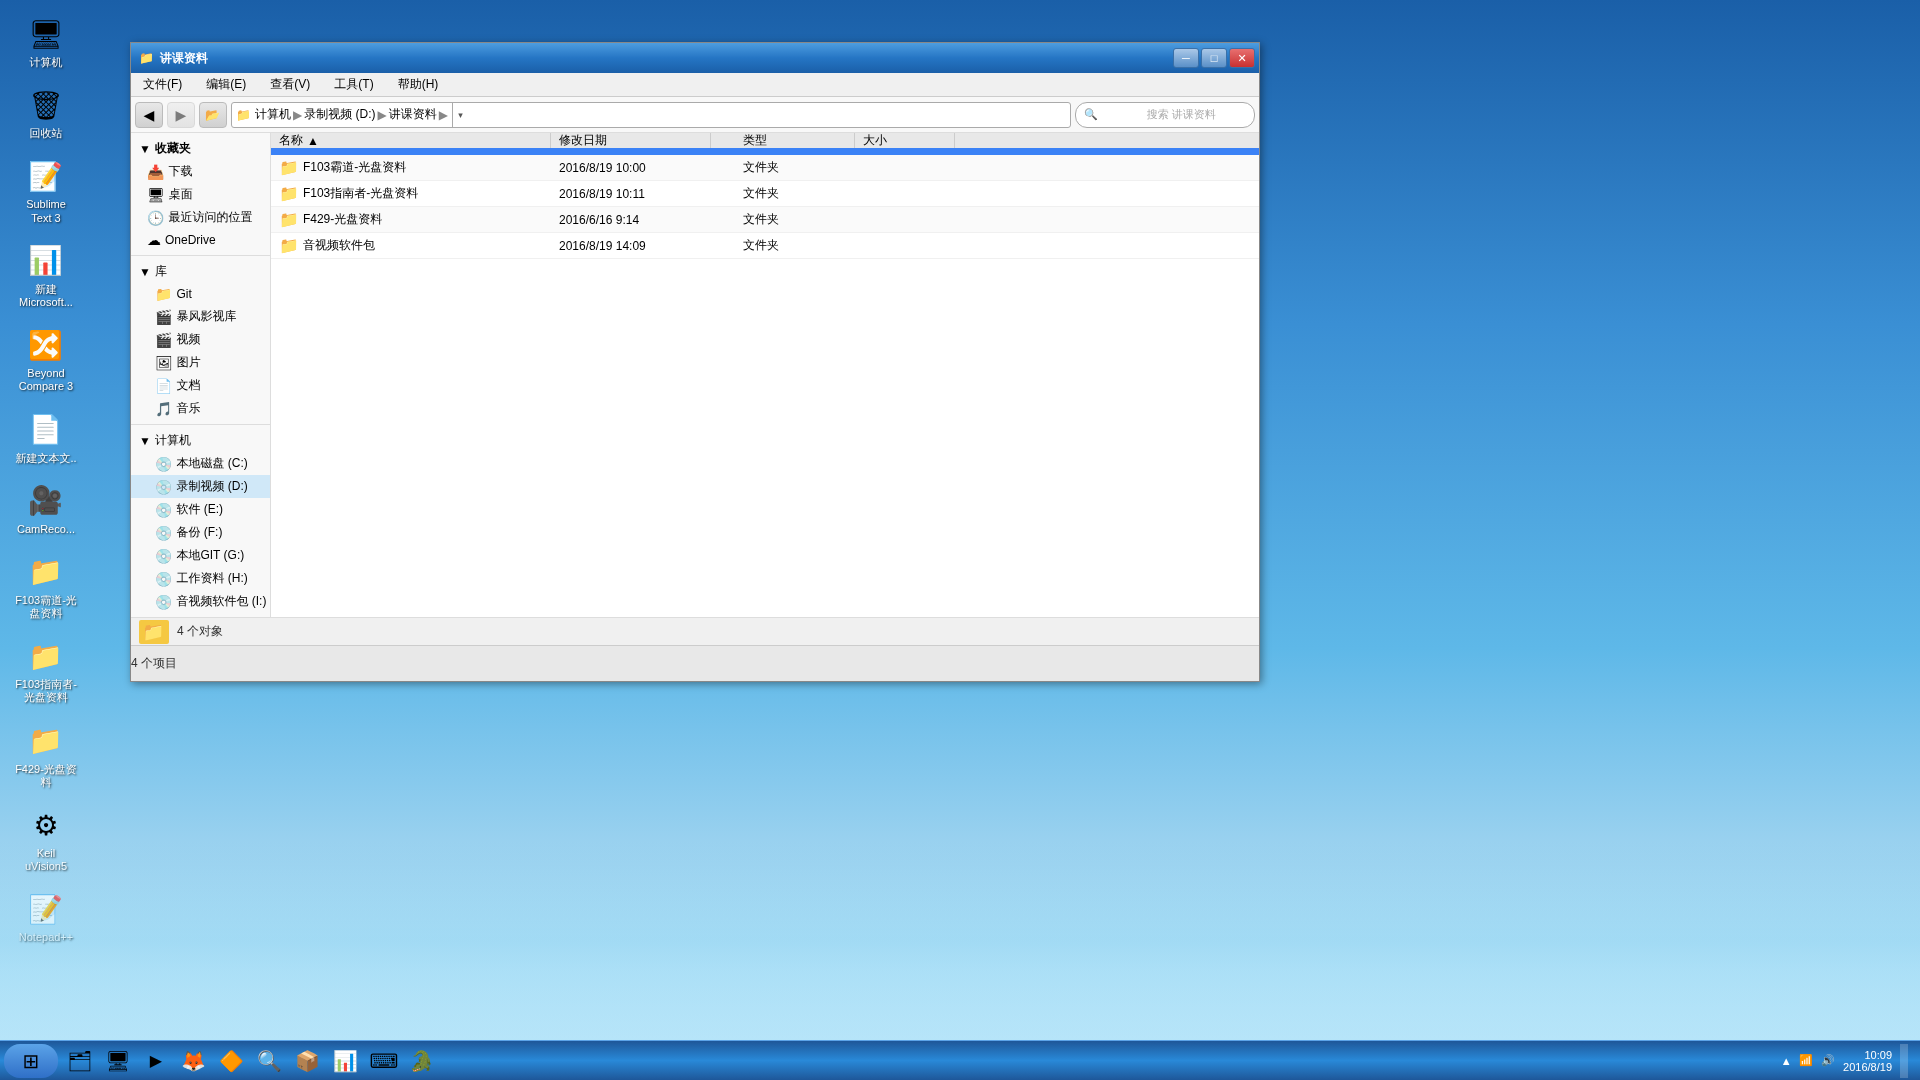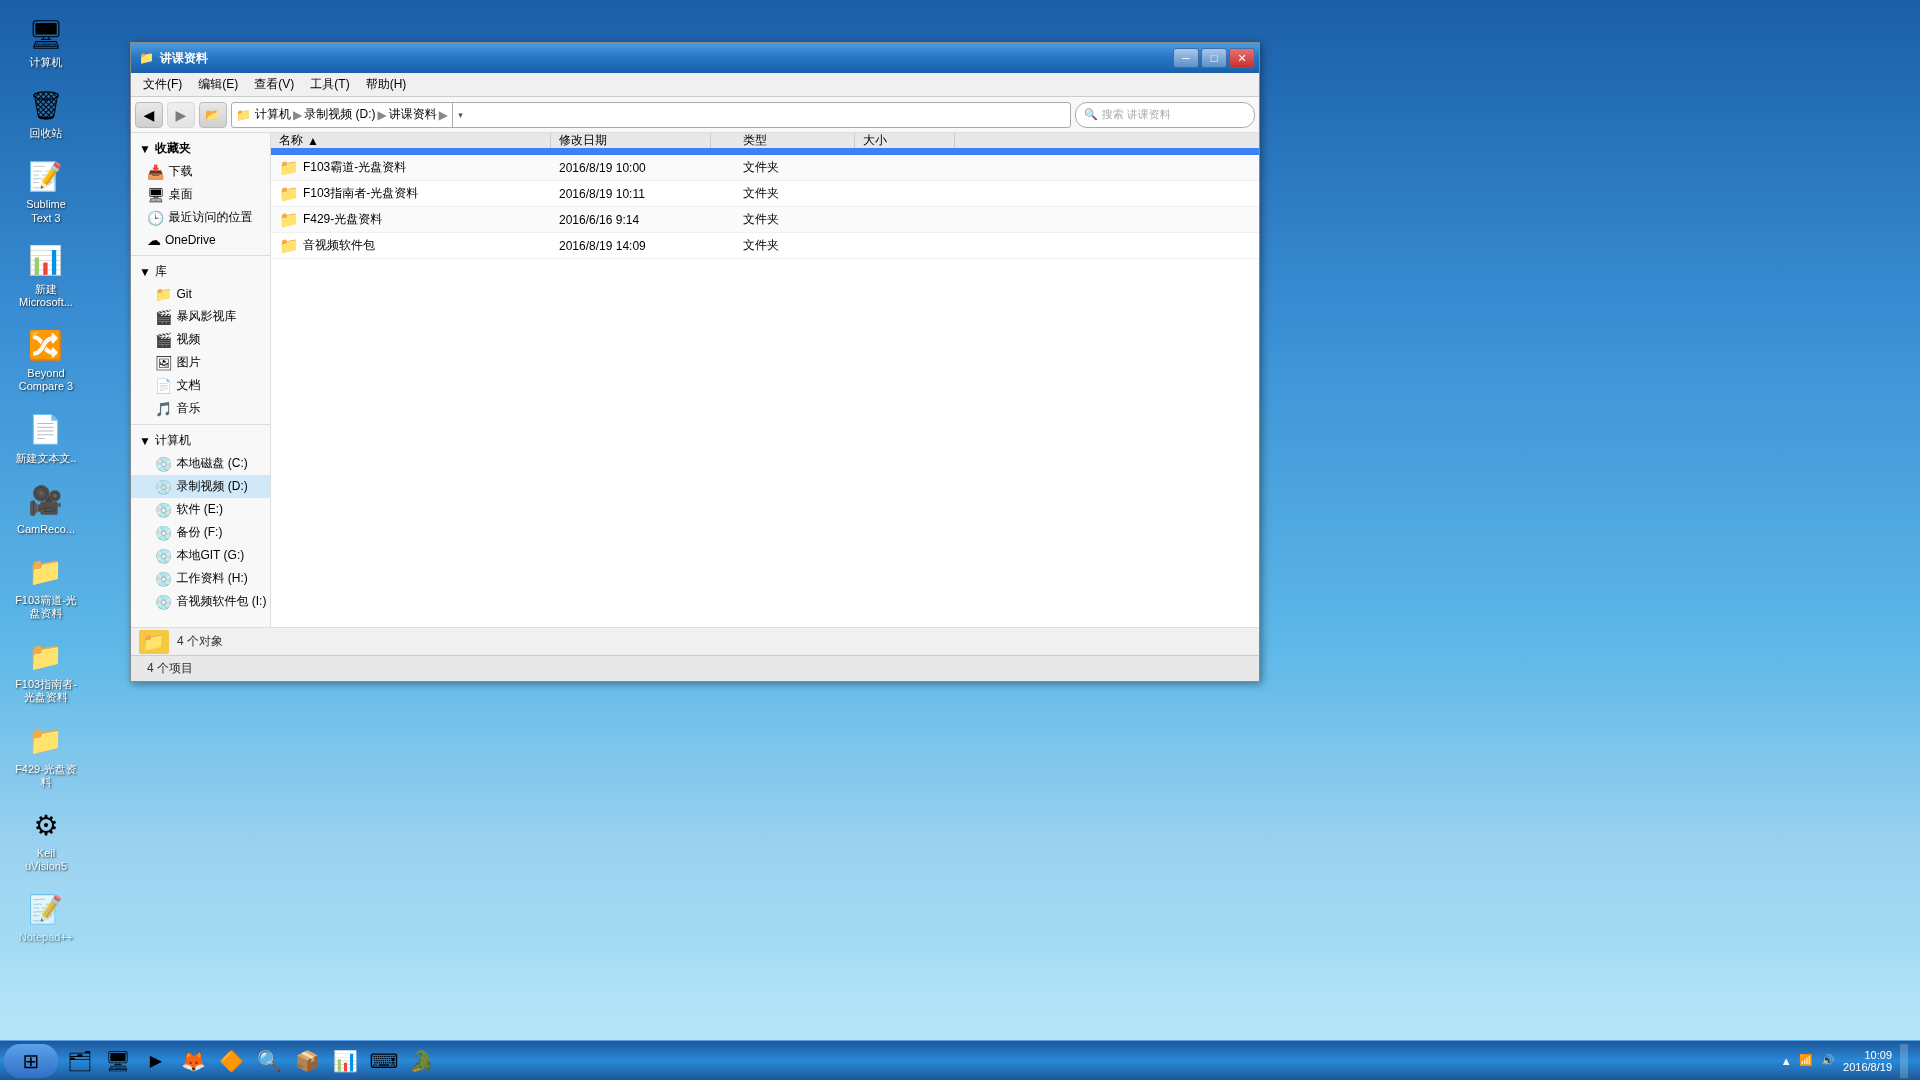--- a/index.html
+++ b/index.html
@@ -154,21 +154,21 @@
     .title-btn.close { background: linear-gradient(180deg, #e87070, #c83030); }
 
     
     .menu-bar {
       height: 24px;
       background: #f0f0f0;
       display: flex;
       align-items: center;
       padding: 0 4px;
       border-bottom: 1px solid #ccc;
-      gap: 0;
+      gap: 8px;
     }
     .menu-item {
       padding: 2px 8px;
       cursor: pointer;
       font-size: 12px;
       border-radius: 3px;
     }
 
     
     .toolbar {
@@ -359,26 +359,26 @@
       align-items: center;
       justify-content: center;
       font-size: 18px;
     }
     .status-text {
       font-size: 12px;
       color: #333;
     }
 
     .bottom-status-bar {
-      height: 26px;
+      height: 36px;
       background: #e8e8e8;
       border-top: 1px solid #ccc;
       display: flex;
       align-items: center;
-      padding: 0 16px;
+      padding: 0 0;
       font-size: 12px;
       color: #333;
     }
 
     
     .desktop-wave {
       position: absolute;
       bottom: 40px;
       left: 0;
       width: 100%;
@@ -476,21 +476,21 @@
         <span class="breadcrumb-sep">▶</span>
         <span>录制视频 (D:)</span>
         <span class="breadcrumb-sep">▶</span>
         <span>讲课资料</span>
         <span class="breadcrumb-sep">▶</span>
       </div>
       <div class="address-dropdown">▾</div>
     </div>
     <div class="search-box">
       <span>🔍</span>
-      <span style="color:#aaa; font-size:11px;">搜索 讲课资料</span>
+      <span style="color:#aaa; font-size:11px;margin-left:45px;">搜索 讲课资料</span>
     </div>
   </div>
 
 
   <div class="content-area">
 
     <div class="sidebar">
 
       <div class="sidebar-item" style="font-weight:bold;padding-left:8px;">
         <span>▼</span>

